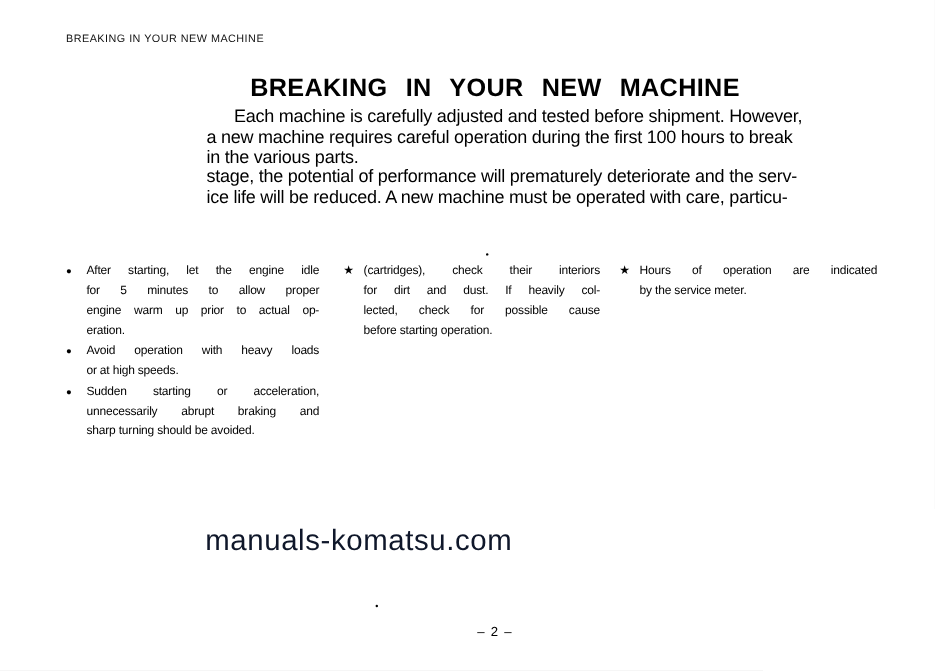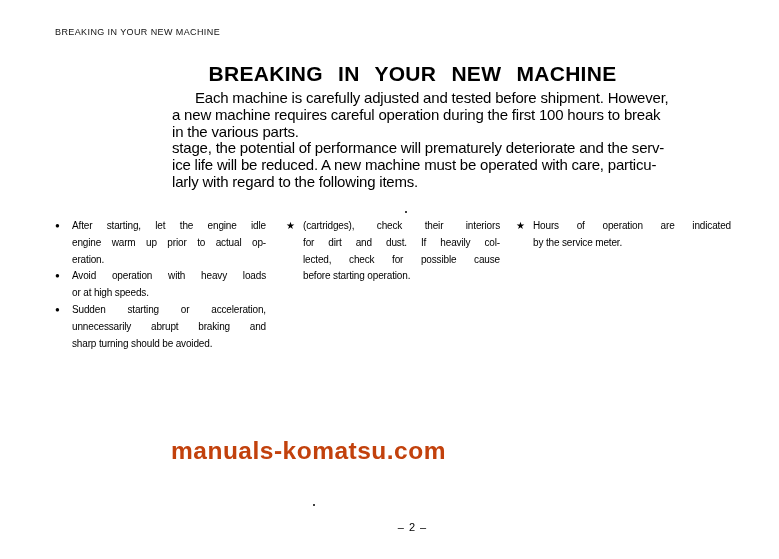--- a/index.html
+++ b/index.html
@@ -67,22 +67,21 @@
   .lines { flex: 1; font-size: 10px; letter-spacing: -0.15px; line-height: 16.8px; }
   .lines .line { text-align: justify; text-align-last: justify; white-space: nowrap; }
   .lines .line.last { text-align-last: left; white-space: normal; }
 
   .watermark {
     position: absolute;
     left: 171px;
     top: 437px;
     font-size: 24.5px;
     letter-spacing: 0.5px;
-    color: #c2410c;
-    font-weight: bold;
+    color: #0f172a;
   }
 
   .page-footer {
     position: absolute;
     left: 0;
     right: 0;
     top: 521px;
     text-align: center;
     font-size: 11px;
     letter-spacing: 1px;
@@ -106,29 +105,29 @@
   <div class="running-header">BREAKING IN YOUR NEW MACHINE</div>
 
   <h1 class="main-title">BREAKING IN YOUR NEW MACHINE</h1>
 
   <div class="intro">
       <div class="line first">Each machine is carefully adjusted and tested before shipment. However,</div>
       <div class="line">a new machine requires careful operation during the first 100 hours to break</div>
       <div class="line last">in the various parts.</div>
       <div class="line">stage, the potential of performance will prematurely deteriorate and the serv-</div>
       <div class="line">ice life will be reduced. A new machine must be operated with care, particu-</div>
-      <div class="line last">larly with regard to the following items.</div>
     </div>
 
   <div class="columns-area">
     <div class="col col-0">
         <div class="item">
           <span class="marker dot">●</span>
           <div class="lines">
             <div class="line">After starting, let the engine idle</div>
+            <div class="line">for 5 minutes to allow proper</div>
             <div class="line">engine warm up prior to actual op-</div>
             <div class="line last">eration.</div>
           </div>
         </div>
         <div class="item">
           <span class="marker dot">●</span>
           <div class="lines">
             <div class="line">Avoid operation with heavy loads</div>
             <div class="line last">or at high speeds.</div>
           </div>

